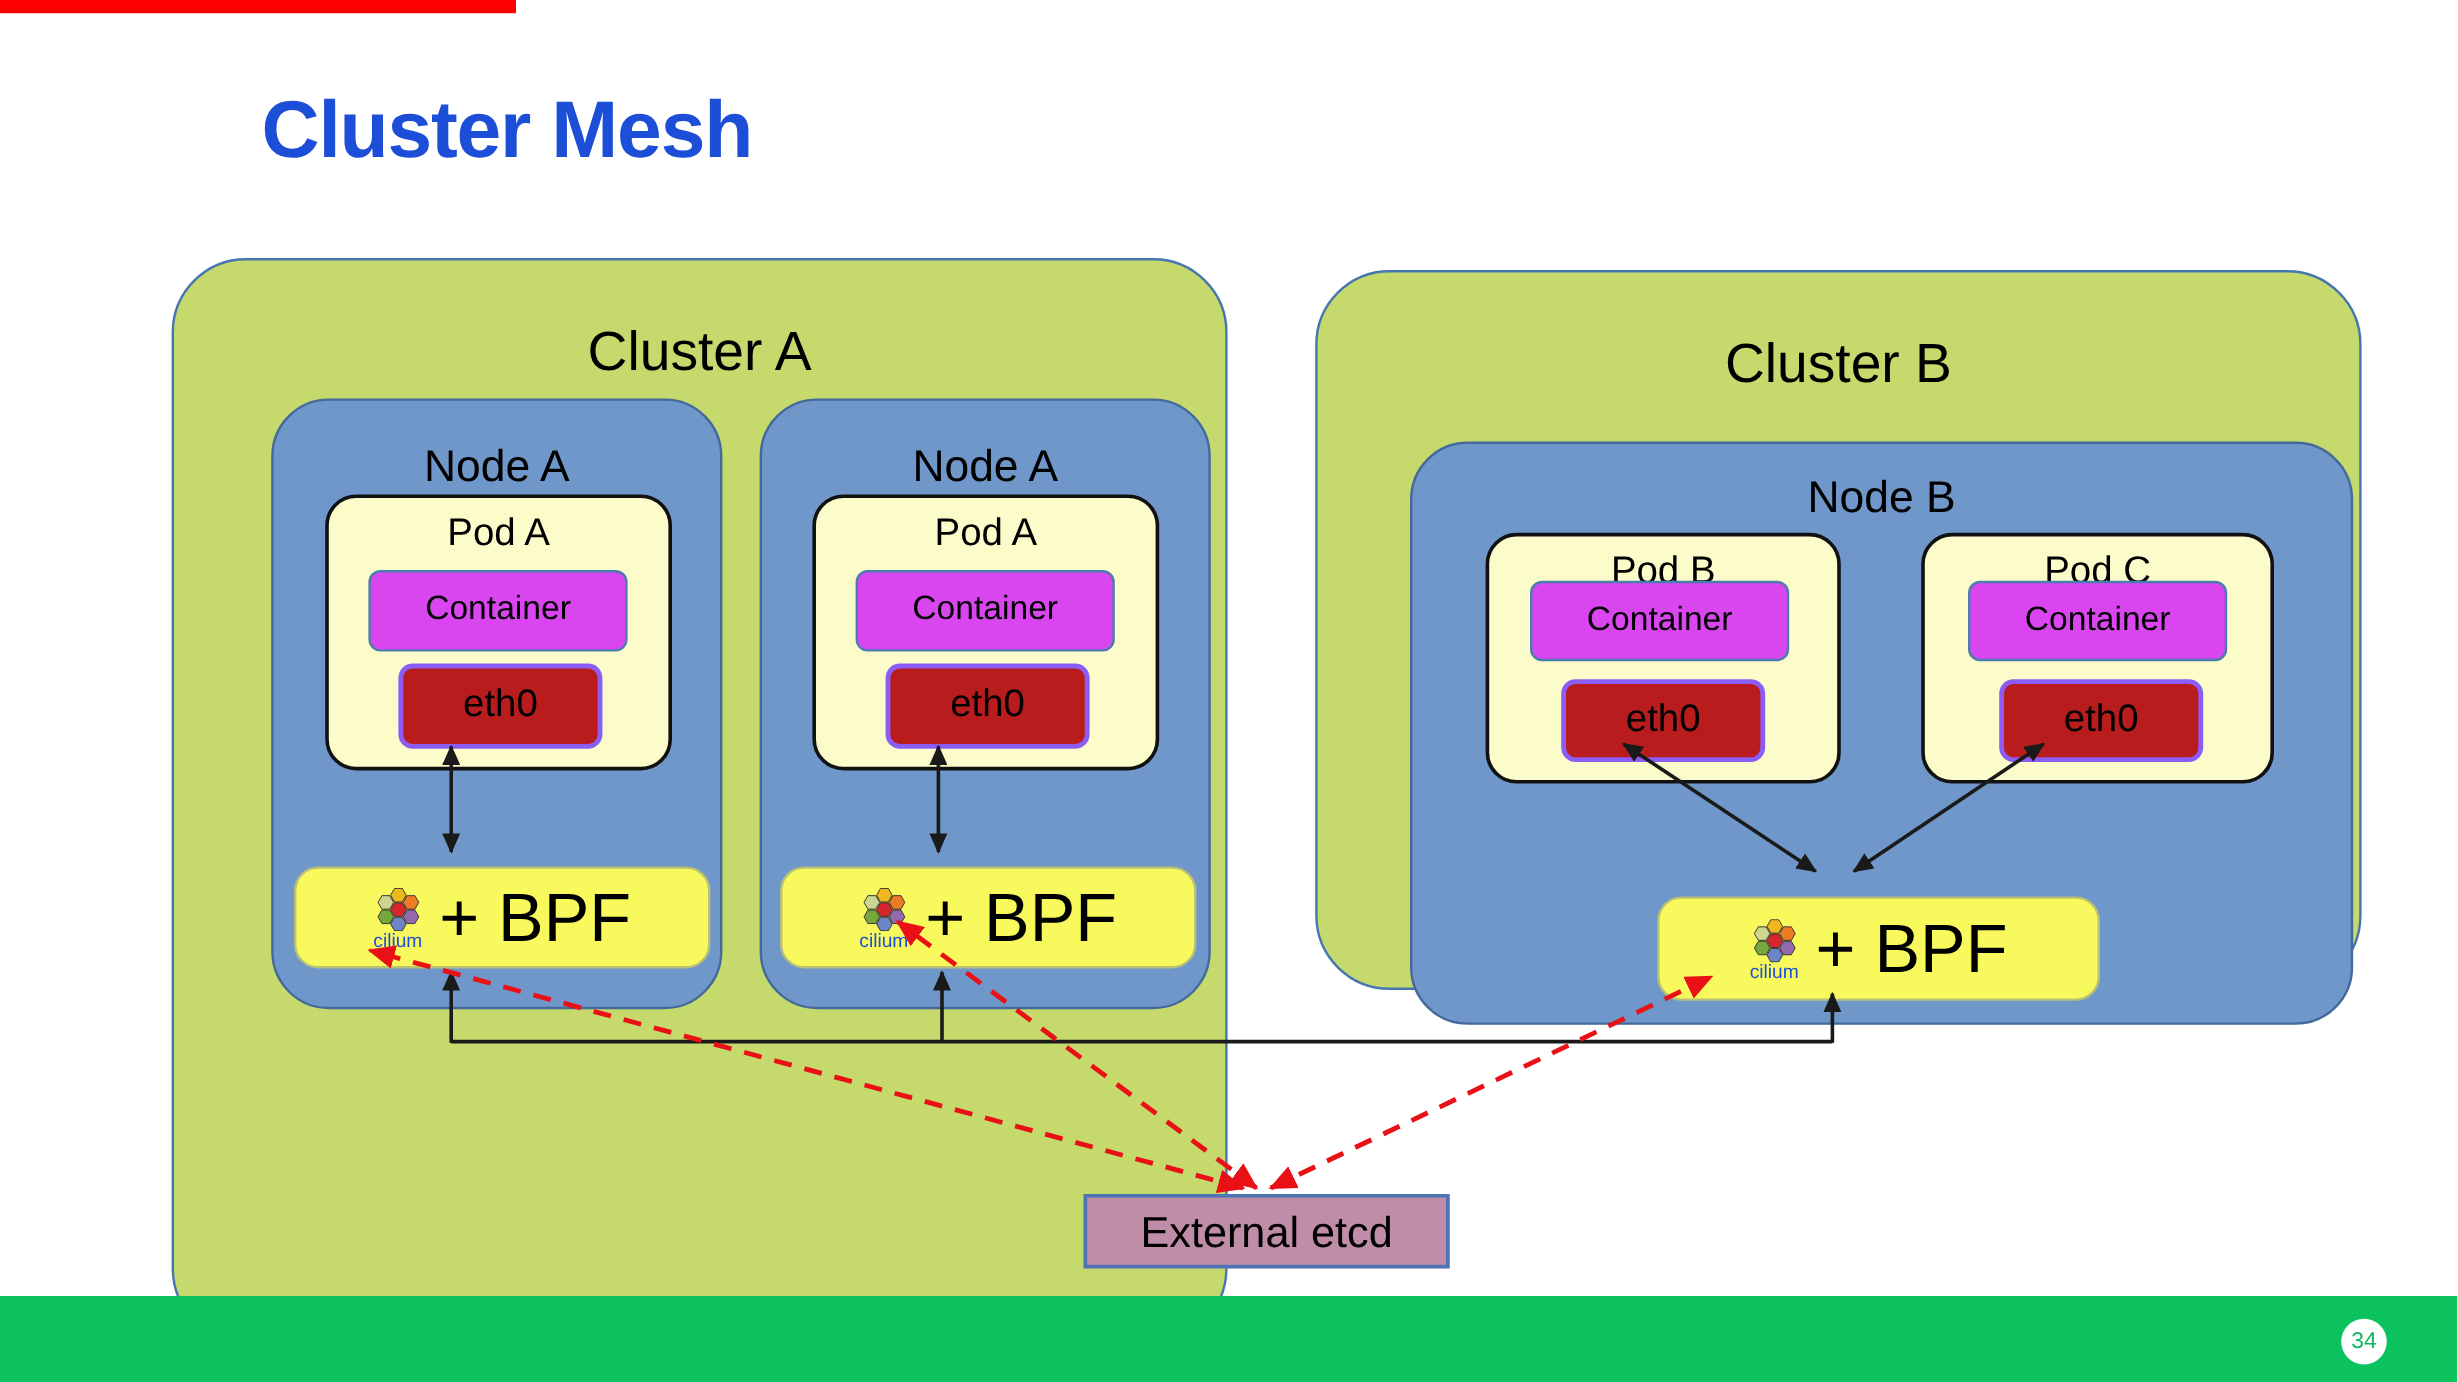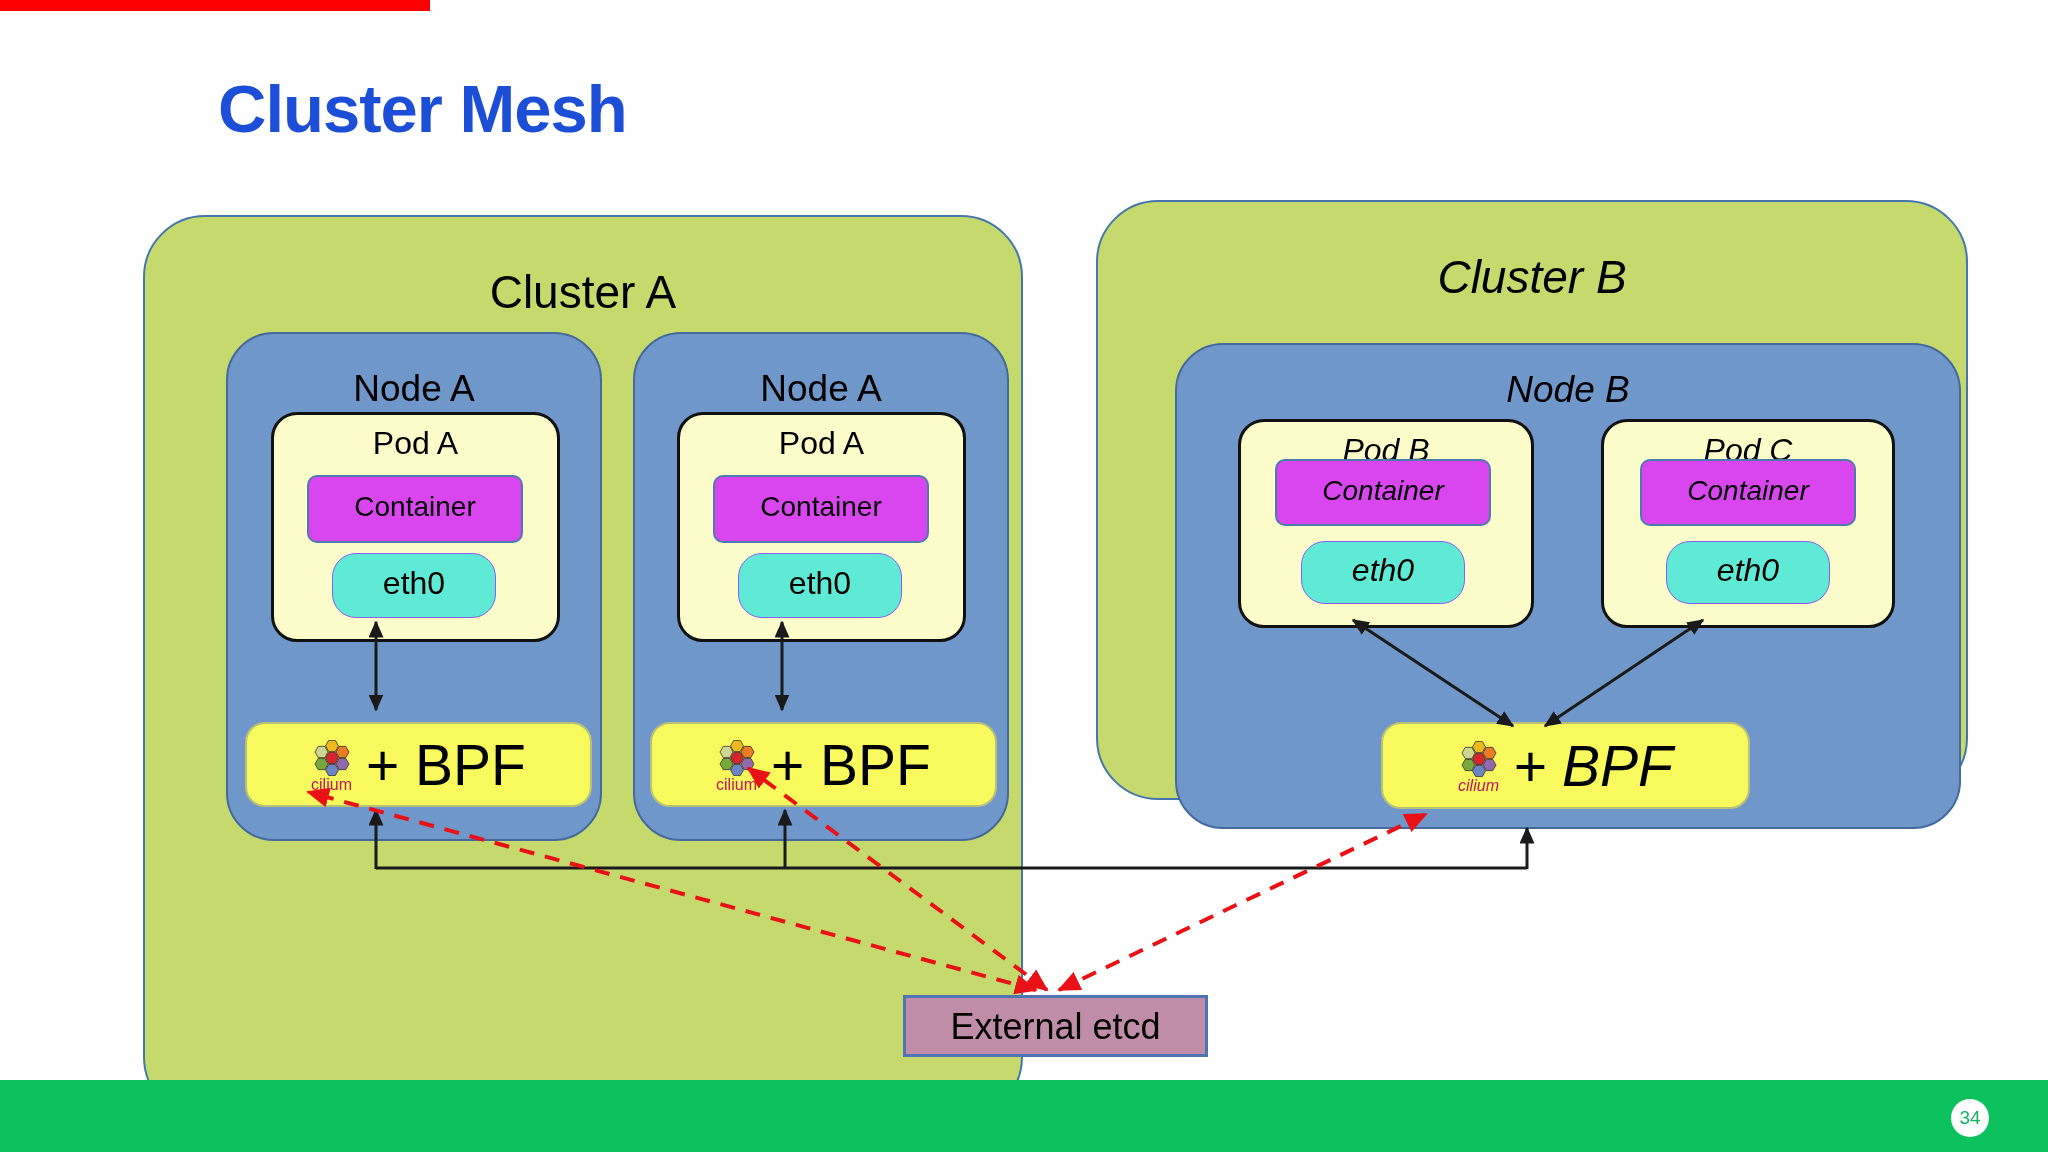--- a/index.html
+++ b/index.html
@@ -6,21 +6,21 @@
   .canvas{
     position:relative;width:2048px;height:1152px;overflow:hidden;background:#ffffff;
     font-family:"Liberation Sans","DejaVu Sans",sans-serif;color:#000;
   }
   .abs{position:absolute;box-sizing:border-box;}
   .top-red-bar{left:0;top:0;width:430px;height:11px;background:#fe0000;}
   .title{left:218px;top:70px;font-size:67px;font-weight:700;color:#1d4ed8;letter-spacing:-1px;margin:0;}
   
   .cluster{background:#c6d96d;border:2px solid #4676ae;border-radius:62px;}
   .cluster-a{left:143px;top:215px;width:880px;height:904px;}
-  .cluster-b{left:1096px;top:200px;width:872px;height:600px;font-style:italic;}
+  .cluster-b{left:1096px;top:225px;width:872px;height:600px;}
   .cluster-label{position:absolute;left:0;right:0;top:48px;text-align:center;font-size:46px;}
   
   .node{position:absolute;background:#6f97ca;border:2px solid #44699b;border-radius:48px;margin-left:32px;}
   .node-a1{left:49px;top:115px;width:372px;height:505px;}
   .node-a2{left:456px;top:115px;width:372px;height:505px;}
   .node-b{left:45px;top:141px;width:782px;height:482px;}
   .node-label{position:absolute;left:0;right:0;top:34px;text-align:center;font-size:37px;}
   .node-b .node-label{top:24px;}
   
   .pod{position:absolute;background:#fcfcca;border:3px solid #111;border-radius:26px;}
@@ -28,34 +28,34 @@
   .pod-a2{left:42px;top:78px;width:283px;height:224px;}
   .pod-b{left:61px;top:74px;width:290px;height:203px;}
   .pod-c{left:424px;top:74px;width:288px;height:203px;}
   .pod-label{position:absolute;left:0;right:0;top:10px;text-align:center;font-size:32px;}
   
   .ctr{position:absolute;background:#d946ef;border:2px solid #4c7cae;border-radius:10px;
        text-align:center;font-size:28px;}
   .pod-a1 .ctr,.pod-a2 .ctr{left:33px;top:60px;width:212px;height:64px;line-height:60px;}
   .pod-b .ctr{left:34px;top:37px;width:212px;height:63px;line-height:59px;}
   .pod-c .ctr{left:36px;top:37px;width:212px;height:63px;line-height:59px;}
-  .eth{position:absolute;background:#5eead4;border:1px solid #8b5cf6;border-radius:24px;
+  .eth{position:absolute;background:#b91c1c;border:4px solid #8b5cf6;border-radius:12px;
        text-align:center;font-size:32px;}
   .pod-a1 .eth,.pod-a2 .eth{left:58px;top:138px;width:162px;height:63px;line-height:59px;}
   .pod-b .eth{left:60px;top:119px;width:162px;height:61px;line-height:57px;}
   .pod-c .eth{left:62px;top:119px;width:162px;height:61px;line-height:57px;}
   
   .bpf{position:absolute;background:#f8f95c;border:2px solid #b9c177;border-radius:20px;
        display:flex;align-items:center;justify-content:center;gap:14px;}
   .bpf-a1{left:17px;top:388px;width:343px;height:81px;}
   .bpf-a2{left:15px;top:388px;width:343px;height:81px;}
   .bpf-b{left:204px;top:377px;width:365px;height:83px;}
   .bpf-label{font-size:57px;white-space:nowrap;}
   .logo-block{display:flex;flex-direction:column;align-items:center;line-height:1;margin-top:4px;}
-  .logo-text{font-size:16px;color:#be185d;margin-top:1px;}
+  .logo-text{font-size:16px;color:#1d4ed8;margin-top:1px;}
   
   .etcd{left:903px;top:995px;width:305px;height:62px;background:#bf8da8;border:3px solid #4f74b4;
         text-align:center;font-size:36px;line-height:57px;}
   
   .green-bar{left:0;top:1080px;width:2048px;height:72px;background:#0cc25e;}
   .page-badge{left:1951px;top:1099px;width:38px;height:38px;background:#fff;border-radius:50%;
         text-align:center;font-size:19px;line-height:38px;color:#12b560;}
   .overlay{position:absolute;left:0;top:0;width:2048px;height:1152px;pointer-events:none;}
   .hidden-defs{position:absolute;width:0;height:0;}
 </style>

